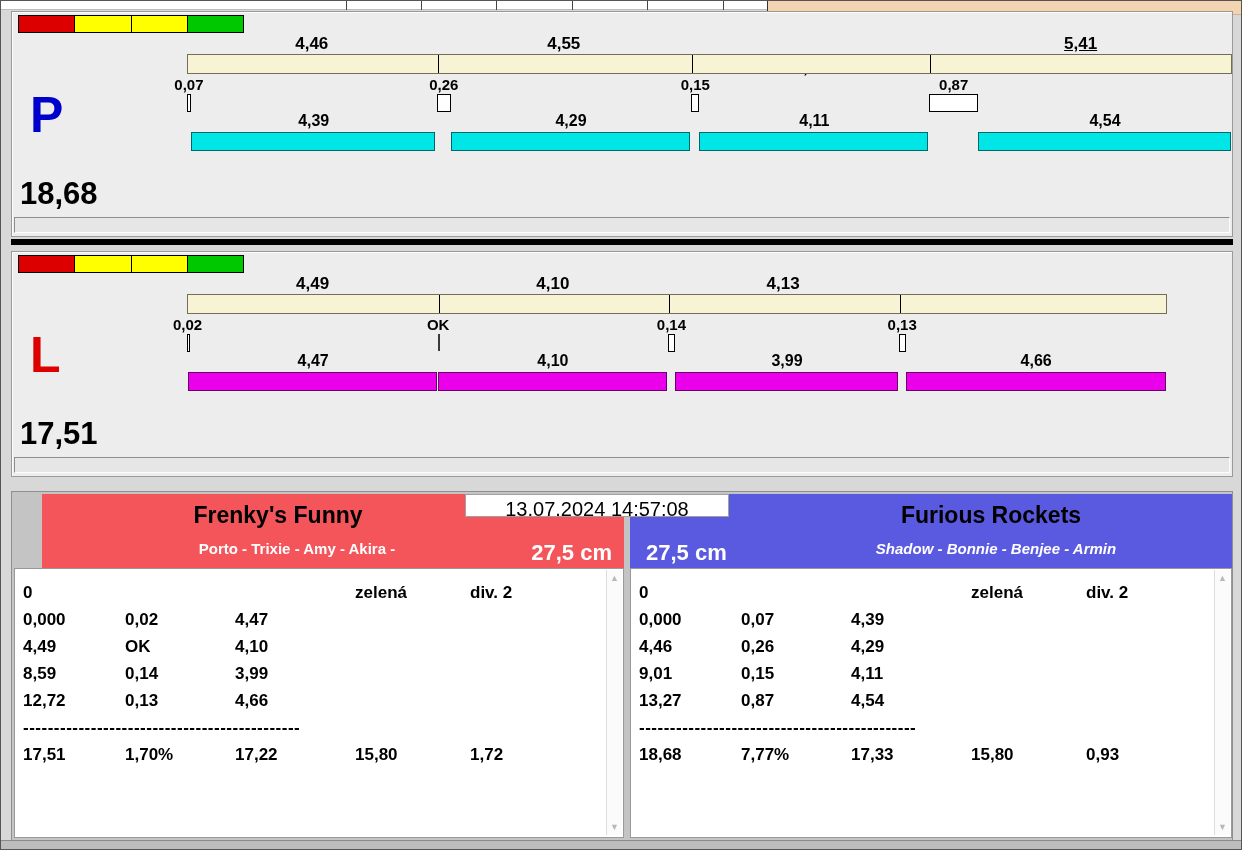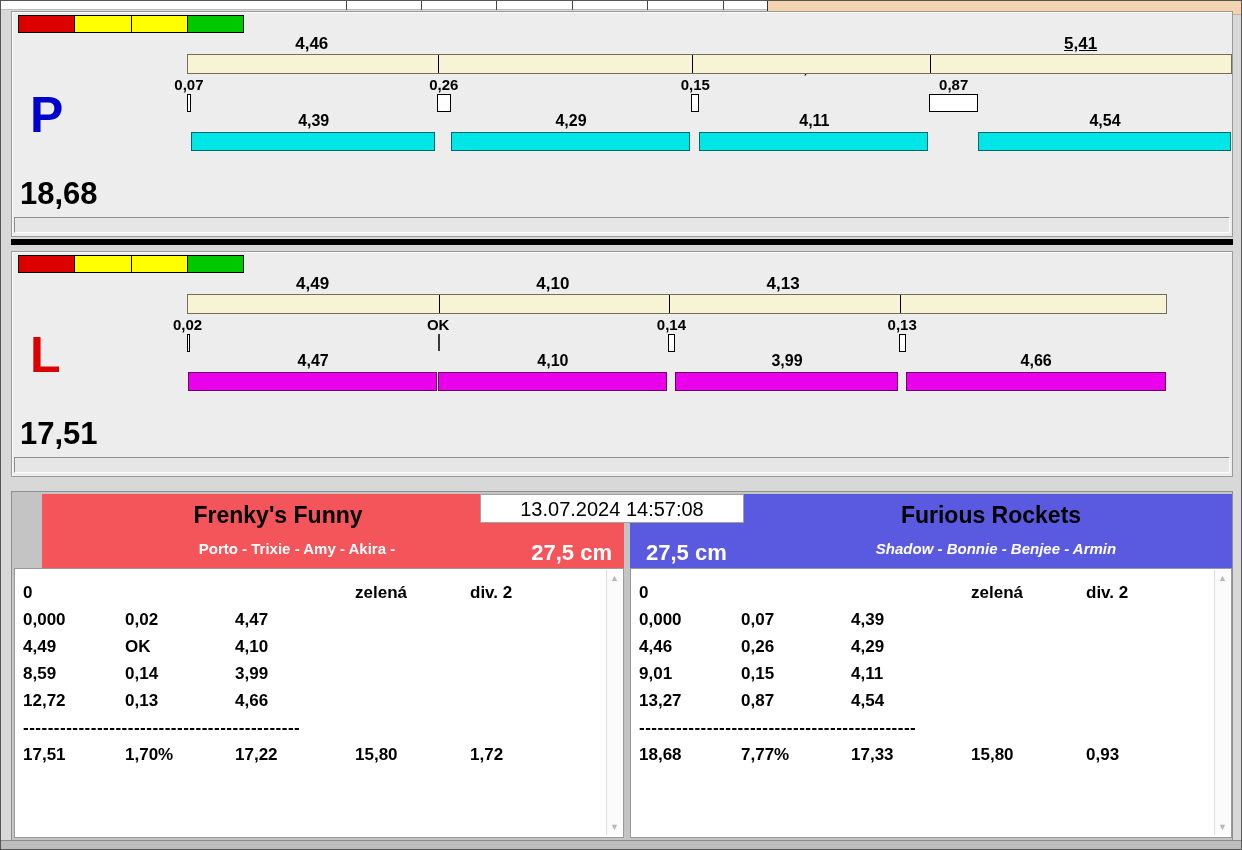--- a/index.html
+++ b/index.html
@@ -39,21 +39,21 @@
   .row-dog-bars { position:absolute; top:120px; left:0; width:100%; height:20px; }
   .dbar { position:absolute; top:0; height:19px; border:1px solid rgba(0,0,0,0.55); }
   .lane-total { position:absolute; left:8px; top:164px; font-size:31px; font-weight:bold; color:#000; }
   .lane-strip { position:absolute; left:2px; right:2px; bottom:3px; height:16px; background:#e6e6e6;
                 border:1px solid; border-color:#8f8f8f #fdfdfd #fdfdfd #8f8f8f; }
   .divider { position:absolute; left:10px; top:238px; width:1222px; height:6px; background:#000; }
 
   
   .results { position:absolute; left:10px; top:490px; width:1222px; height:350px;
              background:#c4c4c4; border:1px solid #8f8f8f; }
-  .timestamp { position:absolute; left:468px; top:2px; width:264px; height:29px; background:#fff;
+  .timestamp { position:absolute; left:453px; top:2px; width:264px; height:23px; background:#fff;
                border:1px solid #a0a0a0; z-index:5; text-align:center; font-size:20px;
                line-height:29px; color:#000; }
   .team { position:absolute; top:2px; height:344px; }
   .team-left  { left:2px;   width:610px; }
   .team-right { left:618px; width:602px; }
   .team-header { position:absolute; top:0; left:0; right:0; height:74px; }
   .team-title { padding-top:8px; text-align:center; font-size:23px; font-weight:bold; color:#000; }
   .team-left  .team-title { padding-right:110px; }
   .team-right .team-title { padding-left:120px; }
   .team-sub { margin-top:11px; text-align:center; font-size:15px; font-weight:bold; color:#fff; }
@@ -95,20 +95,21 @@
   <section class="lane lane-p">
     <div class="lights">
         <div class="light-cell" style="background: rgb(221, 0, 0);"></div>
         <div class="light-cell" style="background: rgb(255, 255, 0);"></div>
         <div class="light-cell" style="background: rgb(255, 255, 0);"></div>
         <div class="light-cell" style="background: rgb(0, 200, 0);"></div>
       </div>
     <div class="lane-letter" style="color: rgb(0, 0, 205);">P</div>
     <div class="row-entry-labels">
         <div class="tlabel" style="left: 175px; width: 249.502px;">4,46</div>
+        <div class="tlabel" style="left: 424.502px; width: 254.537px;">4,55</div>
         <div class="tlabel" style="left: 679.039px; width: 238.314px; margin-top: 24px;">4,26</div>
         <div class="tlabel" style="left: 917.353px; width: 302.647px; text-decoration: underline;">5,41</div>
       </div>
     <div class="entry-bar" style="left: 175px; width: 1045px;">
         <div class="vdiv" style="left: 249.502px;"></div>
         <div class="vdiv" style="left: 504.039px;"></div>
         <div class="vdiv" style="left: 742.353px;"></div>
       </div>
     <div class="row-change-labels">
         <div class="tlabel" style="left: 136.958px; width: 80px;">0,07</div>

